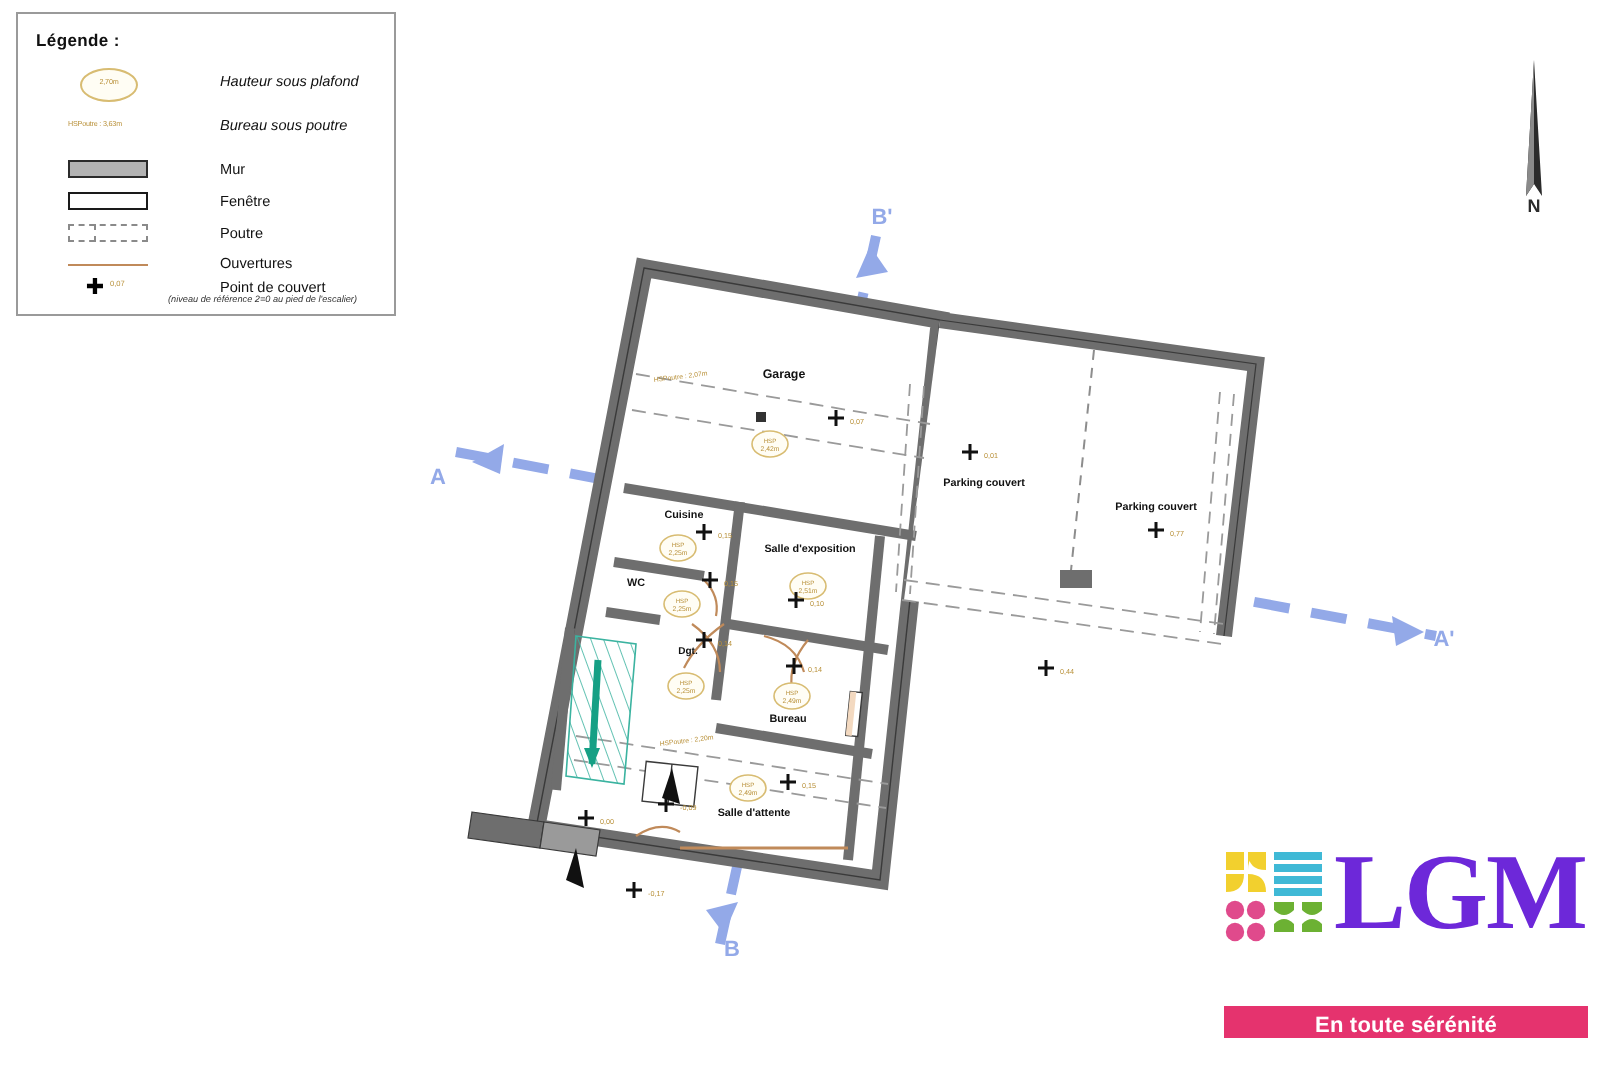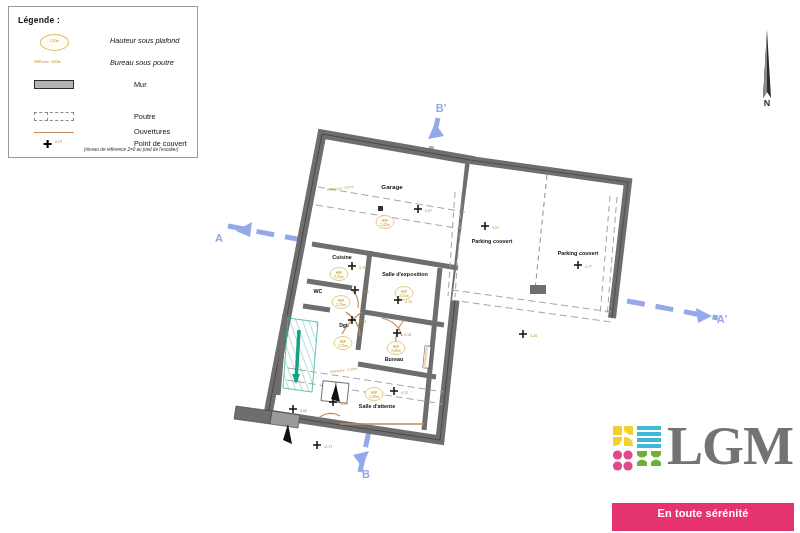--- a/index.html
+++ b/index.html
@@ -56,21 +56,20 @@
     left: 66px;
     top: 3px;
     font-size: 7.3px;
     font-style: italic;
     color: #111;
     white-space: nowrap;
     padding-left: 26px;
   }
   .legend-lab.n {
     font-style: normal;
-    margin-left: 24px;
   }
   .legend-sub {
     position: absolute;
     left: 66px;
     top: 11px;
     font-size: 4.6px;
     font-style: italic;
     color: #333;
     white-space: nowrap;
   }
@@ -195,30 +194,30 @@
     width: 50px;
     height: 48px;
   }
   #logo-word {
     position: absolute;
     left: 55px;
     top: -6px;
     font-family: "Liberation Serif", serif;
     font-size: 54px;
     font-weight: bold;
-    color: #737373;
+    color: #6d28d9;
     letter-spacing: -1px;
     line-height: 56px;
   }
   #tagline-bar {
     position: absolute;
     left: 612px;
     top: 503px;
     width: 182px;
-    height: 28px;
+    height: 16px;
     background: #e5336e;
   }
   #tagline-text {
     position: absolute;
     left: 0;
     right: 0;
     top: 4px;
     text-align: center;
     color: #ffffff;
     font-size: 11px;
@@ -257,20 +256,26 @@
     <div class="legend-lab">Bureau sous poutre</div>
   </div>
 
   <div class="legend-row" style="top:70px">
     <div class="legend-sym">
         <div class="sw-mur"></div>
       </div>
     <div class="legend-lab n">Mur</div>
   </div>
 
+  <div class="legend-row" style="top:86px">
+    <div class="legend-sym">
+        <div class="sw-fen"></div>
+      </div>
+    <div class="legend-lab n">Fenêtre</div>
+  </div>
 
   <div class="legend-row" style="top:117px">
     <div class="legend-sym">
         <div class="sw-ouv"></div>
       </div>
     <div class="legend-lab n">Ouvertures</div>
   </div>
 
   <div class="legend-row" style="top:102px">
     <div class="legend-sym">

